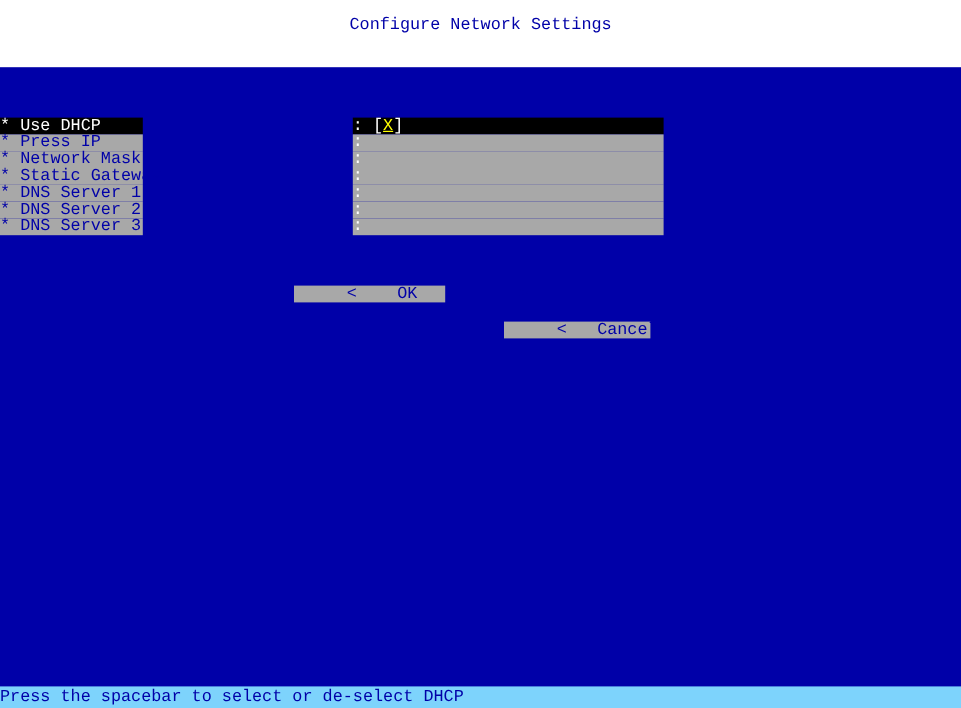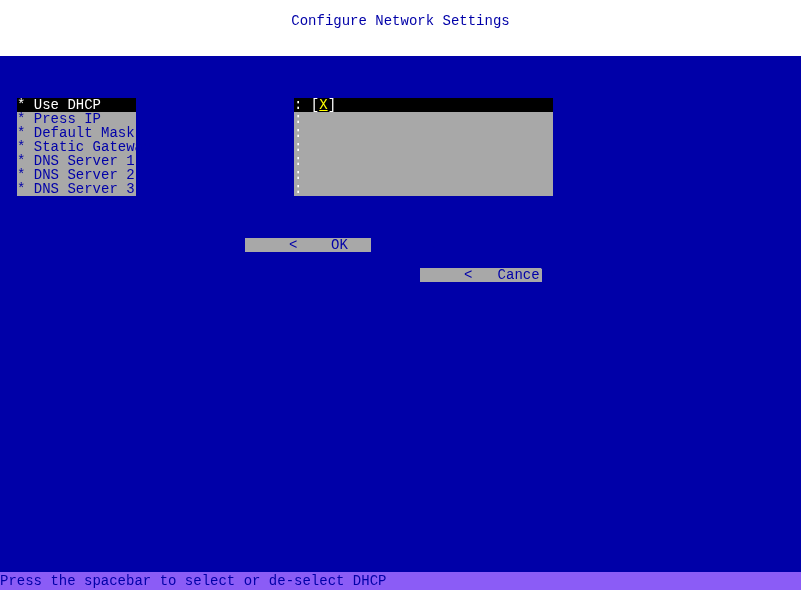--- a/index.html
+++ b/index.html
@@ -27,21 +27,21 @@
     .title-text {
       color: #0000a8;
       font-weight: normal;
     }
     .main-area {
       position: relative;
       height: 516px;
     }
     .labels-column {
       position: absolute;
-      left: 17px;
+      left: 0;
       top: 42px;
       width: 119px;
     }
     .label-row {
       height: 14px;
       white-space: pre;
       background: #a8a8a8;
       color: #0000a8;
     }
     .label-row.selected {
@@ -99,40 +99,40 @@
       left: 420px;
       width: 122px;
       margin-top: 30px;
     }
     .status-bar {
       position: absolute;
       bottom: 0;
       left: 0;
       width: 801px;
       height: 18px;
-      background: #8b5cf6;
+      background: #7dd3fc;
       color: #0000a8;
       padding-top: 2px;
       padding-left: 0;
       white-space: pre;
     }
   </style>
 </head>
 <body>
 
 <div class="title-bar">
   <span class="title-text">Configure Network Settings</span>
 </div>
 
 <div class="main-area">
 
   <div class="labels-column">
     <div class="label-row selected"><span>* Use DHCP</span></div>
     <div class="label-row"><span>* Press IP</span></div>
-    <div class="label-row"><span>* Default Mask</span></div>
+    <div class="label-row"><span>* Network Mask</span></div>
     <div class="label-row"><span>* Static Gateway</span></div>
     <div class="label-row"><span>* DNS Server 1</span></div>
     <div class="label-row"><span>* DNS Server 2</span></div>
     <div class="label-row"><span>* DNS Server 3</span></div>
   </div>
 
   <div class="values-column">
     <div class="value-row selected"><span class="colon">: </span><span class="bracket">[</span><span class="x-mark">X</span><span class="bracket">]</span></div>
     <div class="value-row"><span class="colon">:</span><span></span></div>
     <div class="value-row"><span class="colon">:</span><span></span></div>

